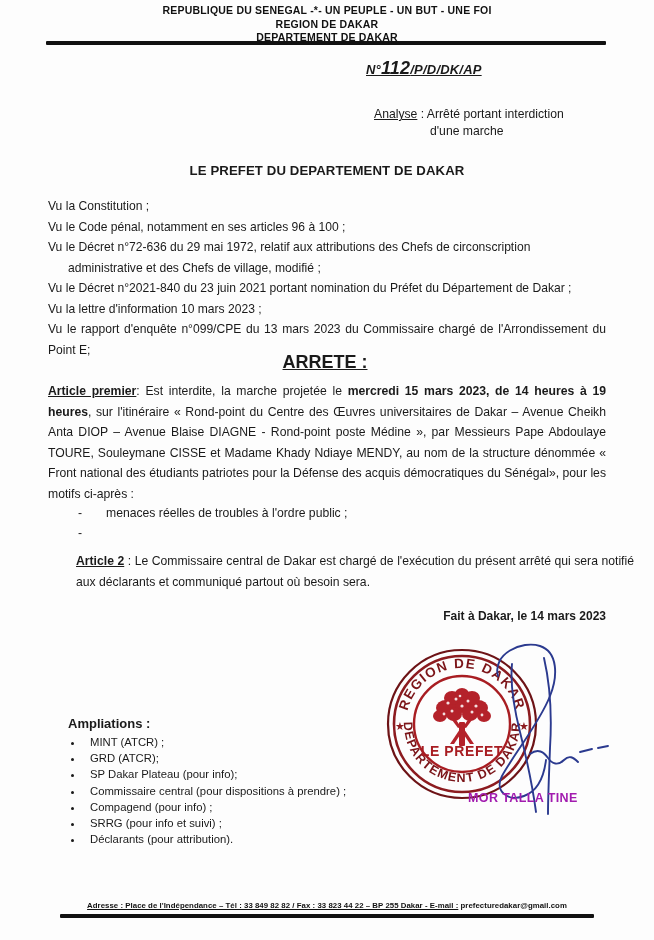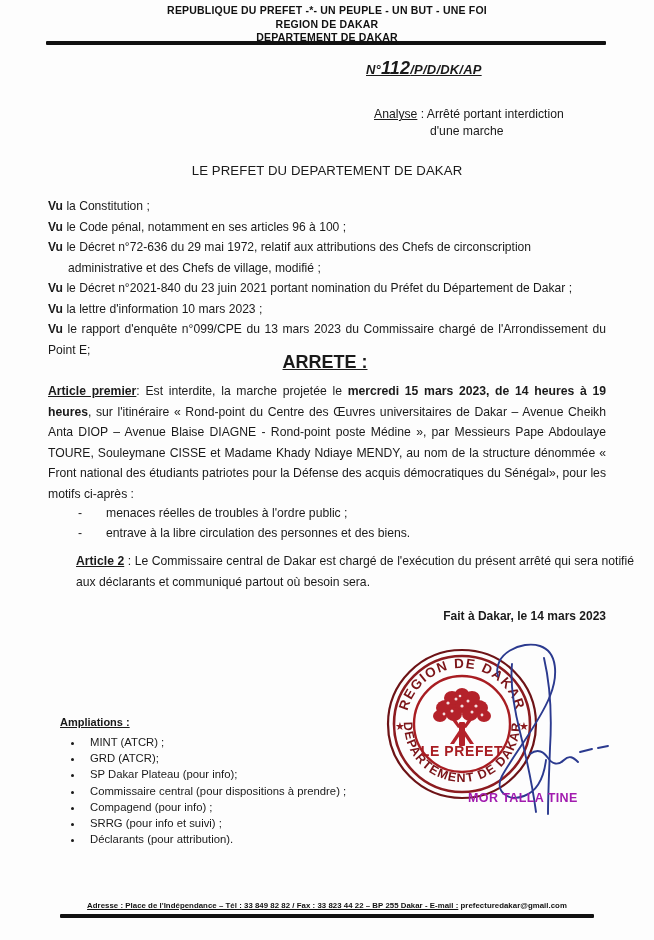--- a/index.html
+++ b/index.html
@@ -77,39 +77,39 @@
     font-size: 12.2px;
   }
 
   
   .title {
     position: absolute;
     top: 163px;
     left: 0;
     width: 654px;
     text-align: center;
-    font-weight: normal;
+    font-weight: bold;
     font-size: 13.2px;
     letter-spacing: 0.1px;
   }
 
   
   .vu-block {
     position: absolute;
     top: 196px;
     left: 48px;
     width: 558px;
     font-size: 12.1px;
     line-height: 20.5px;
   }
   .vu-item {
     text-align: justify;
     margin-bottom: 0px;
   }
-  .vu-item b { font-weight: bold; }
+  .vu-item b { font-weight: normal; }
   .vu-item .cont {
     display: block;
     padding-left: 20px;
   }
 
   
   .arrete {
     position: absolute;
     top: 352px;
     left: 0;
@@ -207,24 +207,23 @@
     font-weight: bold;
     font-size: 12.5px;
     letter-spacing: 0.4px;
     color: #a21caf;
   }
 
   
   .ampl-title {
     position: absolute;
     top: 716px;
-    left: 60px;
-    font-weight: bold;
-    font-size: 11px;
-    text-decoration: underline;
+    left: 68px;
+    font-weight: bold;
+    font-size: 13px;
   }
   .ampl-list {
     position: absolute;
     top: 734px;
     left: 62px;
     margin: 0;
     padding-left: 22px;
     font-size: 11.3px;
     line-height: 16.2px;
     list-style: disc;
@@ -255,21 +254,21 @@
     background: #111;
     border-radius: 1px;
   }
 </style>
 </head>
 <body>
 
 <div class="page">
 
   <div class="header">
-    <div class="header-line">REPUBLIQUE DU PREFET  -*- UN PEUPLE - UN BUT - UNE FOI</div>
+    <div class="header-line">REPUBLIQUE DU SENEGAL  -*- UN PEUPLE - UN BUT - UNE FOI</div>
     <div class="header-line">REGION DE DAKAR</div>
     <div class="header-line">DEPARTEMENT DE DAKAR</div>
   </div>
   <div class="rule-top"></div>
 
   <div class="numero">
     <span>N°</span><span class="big">112</span><span>/P/D/DK/AP</span>
   </div>
 
   <div class="analyse">
@@ -292,21 +291,20 @@
 
   <div class="article1"><span class="lbl">Article premier</span><span>: Est interdite, la marche projetée le </span><b>mercredi 15 mars 2023, de 14 heures à 19 heures</b><span>, sur l'itinéraire « Rond-point du Centre des Œuvres universitaires de Dakar – Avenue Cheikh Anta DIOP – Avenue Blaise DIAGNE - Rond-point poste Médine », par Messieurs Pape Abdoulaye TOURE, Souleymane CISSE et Madame Khady Ndiaye MENDY, au nom de la structure dénommée « Front national des étudiants patriotes pour la Défense des acquis démocratiques du Sénégal», pour les motifs ci-après :</span></div>
 
   <div class="motifs">
     <div class="motif-row">
         <span class="motif-dash">-</span>
         <span>menaces réelles de troubles à l'ordre public ;</span>
       </div>
     <div class="motif-row">
         <span class="motif-dash">-</span>
-        <span>entrave à la libre circulation des personnes et des biens.</span>
       </div>
   </div>
 
   <div class="article2"><span class="lbl">Article 2</span><span> : Le Commissaire central de Dakar est chargé de l'exécution du présent arrêté qui sera notifié aux déclarants et communiqué partout où besoin sera.</span></div>
 
   <div class="faitda">Fait à Dakar, le 14 mars 2023</div>
 
   <div class="stamp">
     <svg width="152" height="152" viewBox="0 0 152 152" xmlns="http://www.w3.org/2000/svg">
       <defs>

